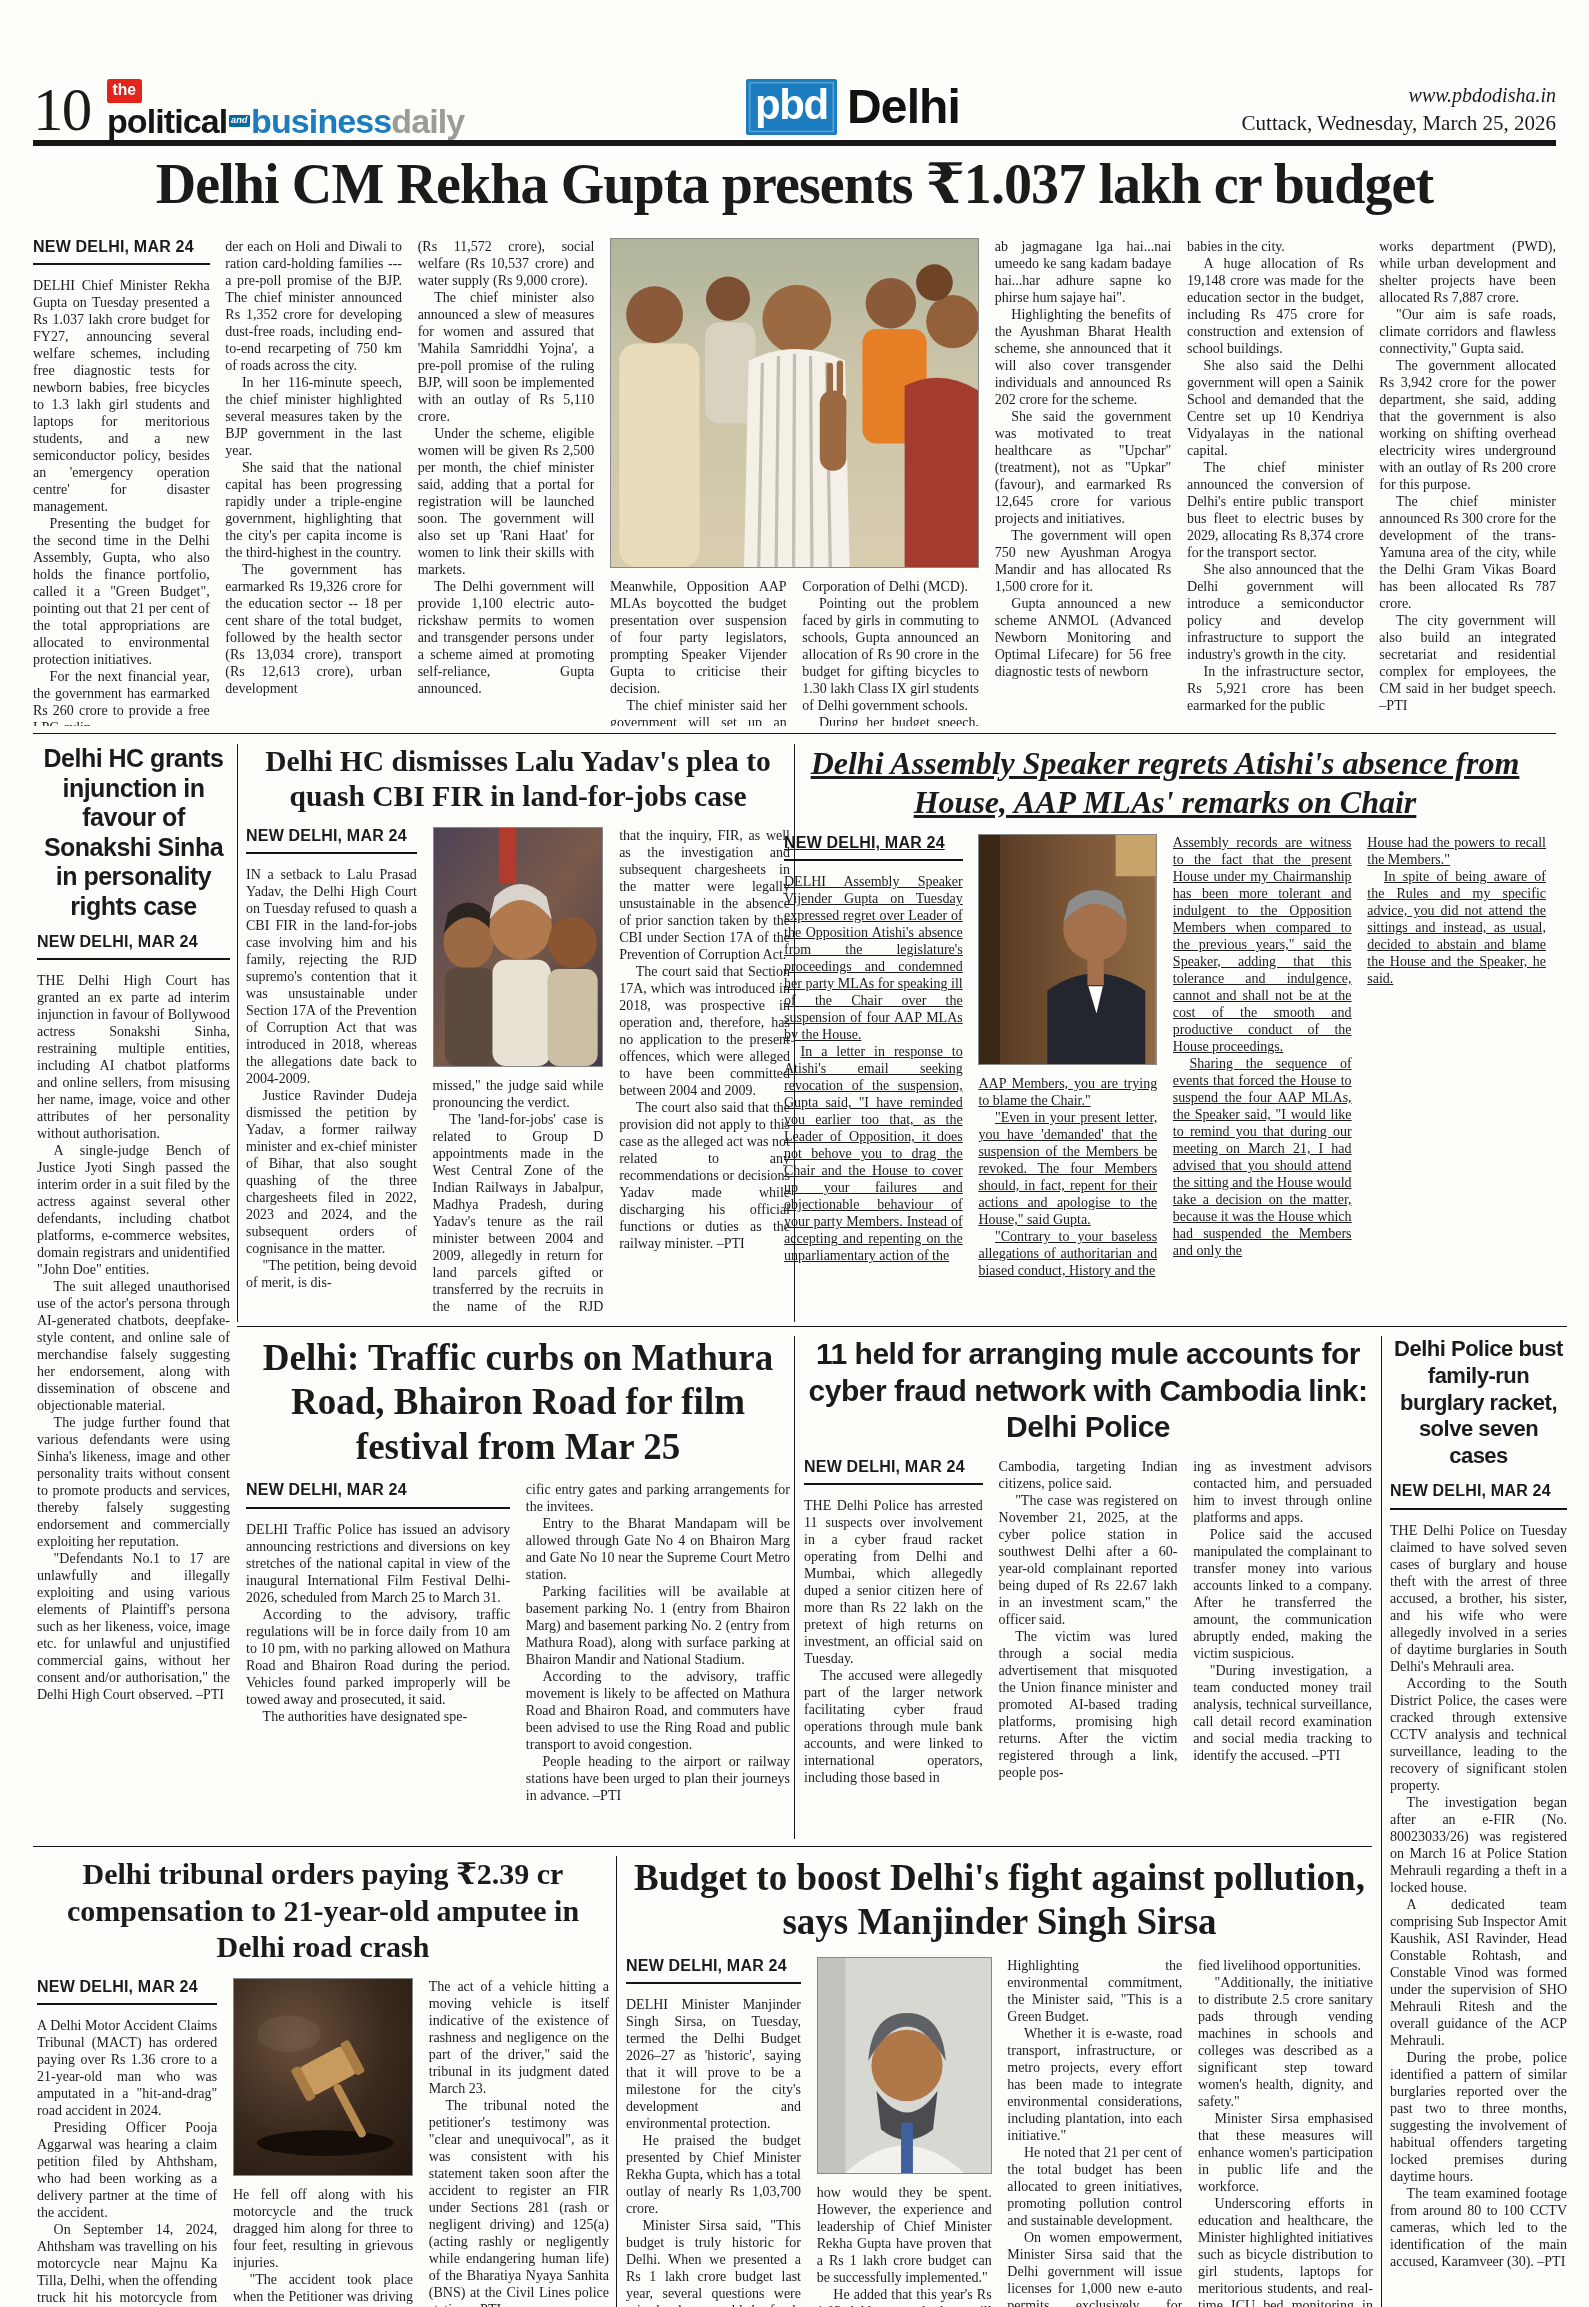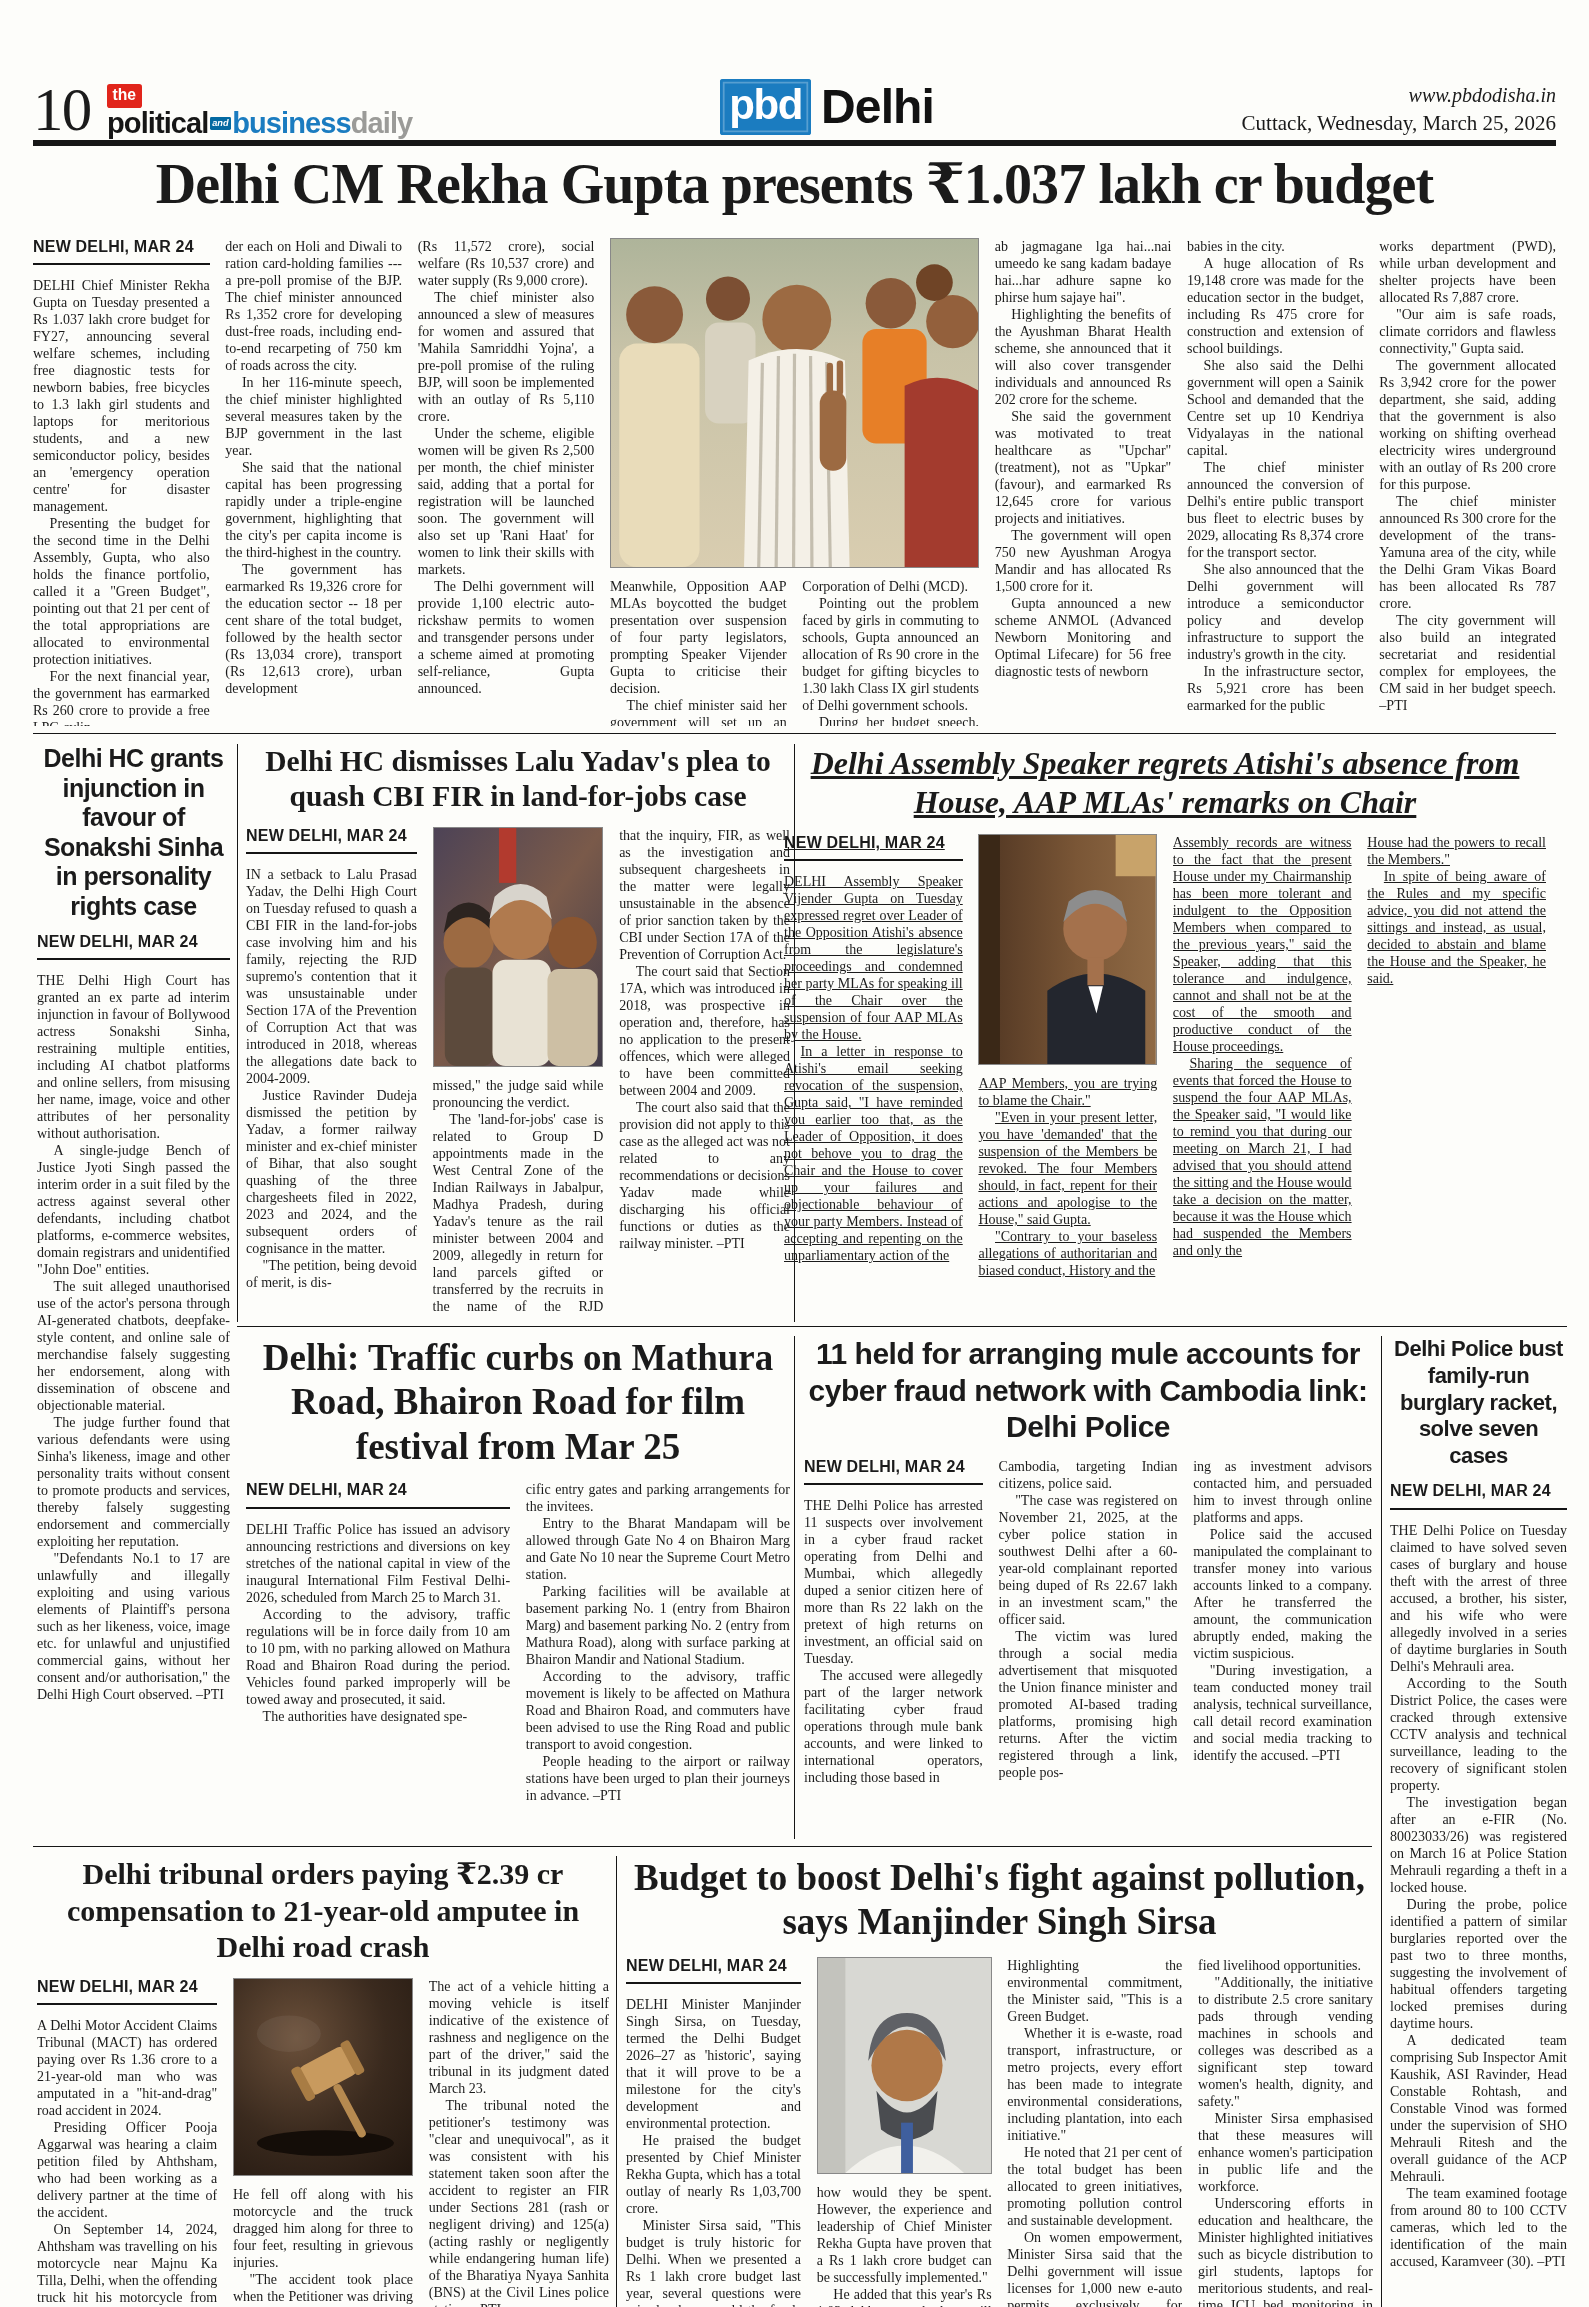--- a/index.html
+++ b/index.html
@@ -16,21 +16,21 @@
   
   .masthead { left:33px; top:48px; width:1523px; height:90px;
     display:flex; align-items:flex-end; justify-content:space-between;gap:32px; }
   .mh-left { display:flex; align-items:flex-end; gap:16.6px; }
   .page-num { font-size:61px; line-height:0.9; font-weight:400; letter-spacing:-1.8px; }
   .logo { display:flex; flex-direction:column; align-items:flex-start; }
   .logo-the { background:#e1251b; color:#fff; font-family:"Liberation Sans",sans-serif;
     font-weight:bold; font-size:15.7px; padding:2.8px 5.5px 3.7px; border-radius:2.8px; margin-bottom:0.9px; }
   .logo-row { display:flex; align-items:baseline; }
   .logo-row span { font-family:"Liberation Sans",sans-serif; font-weight:bold;
-    font-size:29px; letter-spacing:-0.9px; line-height:1; }
+    font-size:34px; letter-spacing:-0.9px; line-height:1; }
   .logo-political { color:#161616; }
   .logo-and { background:#0369a1; color:#fff; font-size:9.2px !important; padding:1.8px 2.3px;
     border-radius:1.4px; margin:0 1.4px; align-self:center; letter-spacing:0 !important;font-style:italic; }
   .logo-business { color:#1b7cc0; }
   .logo-daily { color:#9b9b98; }
   .mh-center { display:flex; align-items:center; gap:10px; padding-bottom:2.8px; }
   .pbd-badge { background:#1b7cc0; color:#fff; font-family:"Liberation Sans",sans-serif;
     font-weight:bold; font-size:42px; line-height:1; padding:5.5px 9.2px 9.2px;
     border-radius:2.8px; letter-spacing:-1.4px; box-shadow:inset 0 0 0 2.8px #1b7cc0, inset 0 0 0 4.6px #ffffff44; }
   .section-name { font-family:"Liberation Sans",sans-serif; font-weight:bold;
@@ -382,22 +382,22 @@
   </section>
   <div class="abs rule vr-d"></div>
 
   <section class="abs burglary">
     <h2 class="art-headline hl-sans">Delhi Police bust family-run burglary racket, solve seven cases</h2>
     <div class="dateline">NEW DELHI, MAR 24</div>
     <div class="coltext">
         <p>THE Delhi Police on Tuesday claimed to have solved seven cases of burglary and house theft with the arrest of three accused, a brother, his sister, and his wife who were allegedly involved in a series of daytime burglaries in South Delhi's Mehrauli area.</p>
         <p>According to the South District Police, the cases were cracked through extensive CCTV analysis and technical surveillance, leading to the recovery of significant stolen property.</p>
         <p>The investigation began after an e-FIR (No. 80023033/26) was registered on March 16 at Police Station Mehrauli regarding a theft in a locked house.</p>
+        <p>A dedicated team comprising Sub Inspector Amit Kaushik, ASI Ravinder, Head Constable Rohtash, and Constable Vinod was formed under the supervision of SHO Mehrauli Ritesh and the overall guidance of the ACP Mehrauli.</p>
         <p>During the probe, police identified a pattern of similar burglaries reported over the past two to three months, suggesting the involvement of habitual offenders targeting locked premises during daytime hours.</p>
-        <p>A dedicated team comprising Sub Inspector Amit Kaushik, ASI Ravinder, Head Constable Rohtash, and Constable Vinod was formed under the supervision of SHO Mehrauli Ritesh and the overall guidance of the ACP Mehrauli.</p>
         <p>The team examined footage from around 80 to 100 CCTV cameras, which led to the identification of the main accused, Karamveer (30). –PTI</p>
       </div>
   </section>
   <div class="abs rule hr-row4"></div>
 
   <section class="abs tribunal">
     <h2 class="art-headline hl-serif">Delhi tribunal orders paying ₹2.39 cr compensation to 21-year-old amputee in Delhi road crash</h2>
     <div class="cols tribunal-body">
       <div class="col">
         <div class="dateline">NEW DELHI, MAR 24</div>

